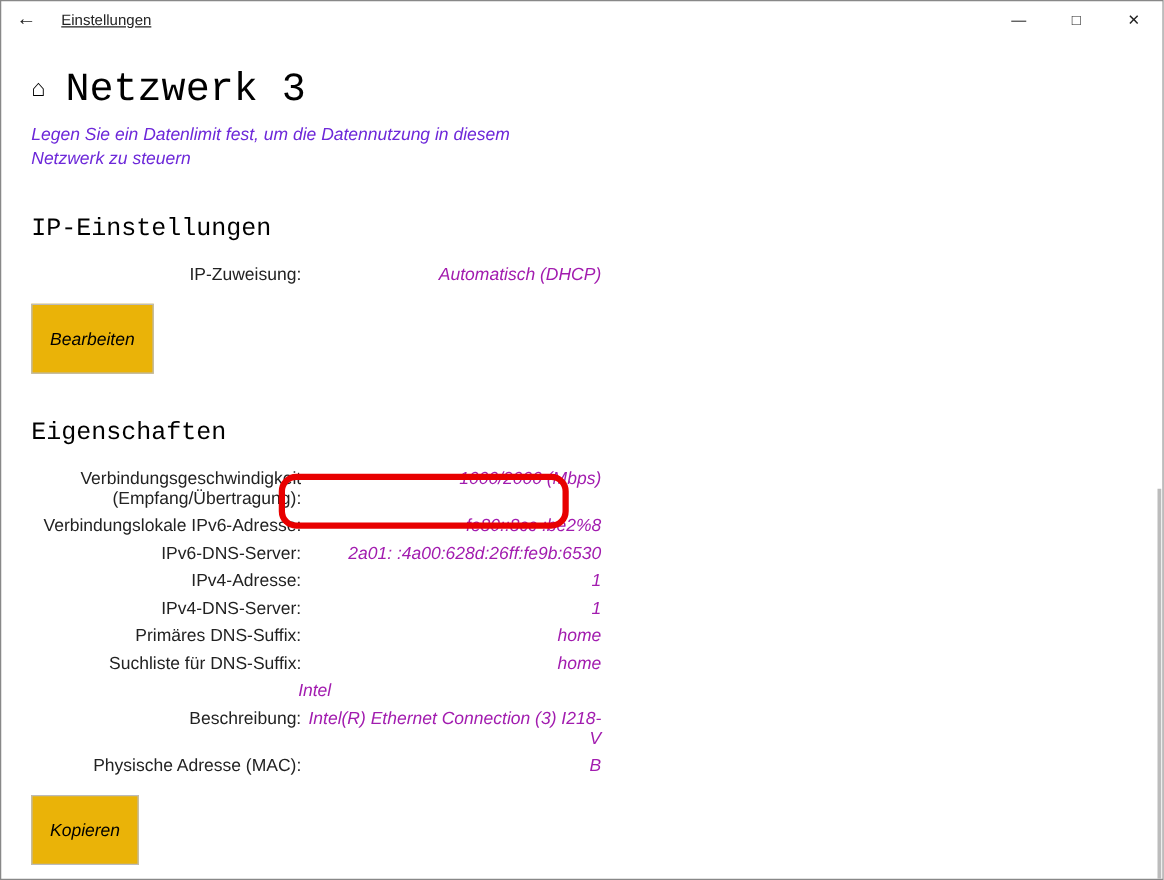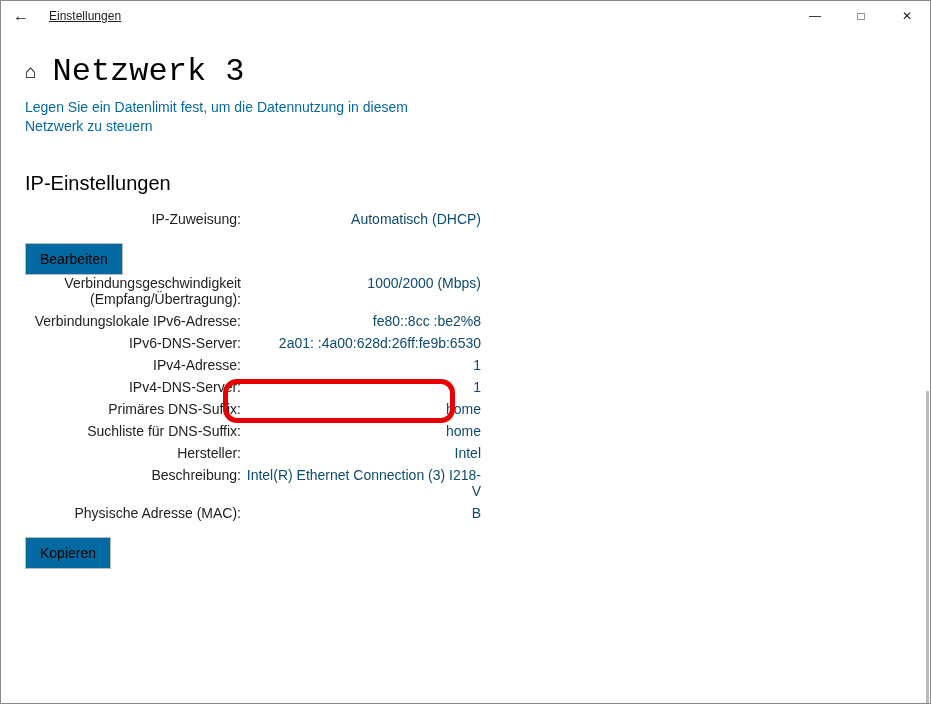--- a/index.html
+++ b/index.html
@@ -7,26 +7,26 @@
   .window { width: 931px; height: 704px; border: 1px solid #888; position: relative; }
   .titlebar { display: flex; align-items: center; height: 30px; padding-left: 12px; font-size: 12px; color: #222; }
   .titlebar .back { width: 20px; font-size: 16px; cursor: pointer; }
   .titlebar .title { margin-left: 16px; text-decoration: underline; }
   .winbtns { position: absolute; top: 0; right: 0; display: flex; }
   .winbtn { width: 46px; height: 30px; display: flex; align-items: center; justify-content: center; font-size: 12px; cursor: pointer; }
   .content { padding: 0 24px; height: calc(100% - 30px); overflow: hidden; position: relative; }
   .header-row { display: flex; align-items: center; gap: 16px; margin: 22px 0 8px 0; }
   .home-icon { font-size: 19px; line-height: 1; }
   .page-title { font-size: 32px; font-weight: 400; font-family: Liberation Mono, monospace; }
-  .link { color: #0369a1; font-size: 14px; line-height: 1.35; max-width: 420px; }
-  .section-h { font-size: 20px; font-weight: 400; margin-top: 36px; margin-bottom: 16px; }
+  .link { color: #6d28d9; font-size: 14px; line-height: 1.35; max-width: 420px; font-style: italic; }
+  .section-h { font-size: 20px; font-weight: 400; margin-top: 36px; margin-bottom: 16px; font-family: Liberation Mono, monospace; }
   .kv { display: flex; font-size: 14px; margin-bottom: 6px; text-align: right; }
   .kv .k { width: 216px; color: #222; }
-  .kv .v { width: 240px; color: #0c4a6e; position: relative; }
-  .btn { background: #0369a1; border: 1px solid #bbb; padding: 7px 14px; font-size: 14px; cursor: pointer; display: inline-block; margin-top: 10px; }
+  .kv .v { width: 240px; color: #a21caf; position: relative; font-style: italic; }
+  .btn { background: #eab308; border: 1px solid #bbb; padding: 19px 14px; font-size: 14px; cursor: pointer; display: inline-block; margin-top: 10px; font-style: italic; }
   .red-ring { position: absolute; border: 5px solid #e80000; border-radius: 14px; pointer-events: none; }
   .scrollbar { position: absolute; right: 1px; top: 360px; width: 3px; height: 340px; background: #bcbcbc; }
 </style>
 </head>
 <body>
 
 <div class="window">
   <div class="titlebar">
     <span class="back">←</span>
     <span class="title">Einstellungen</span>
@@ -45,20 +45,21 @@
 
     <div class="link">Legen Sie ein Datenlimit fest, um die Datennutzung in diesem Netzwerk zu steuern</div>
 
     <div class="section-h">IP-Einstellungen</div>
     <div class="kv">
       <div class="k">IP-Zuweisung:</div>
       <div class="v">Automatisch (DHCP)</div>
     </div>
     <div class="btn">Bearbeiten</div>
 
+    <div class="section-h">Eigenschaften</div>
 
     <div id="props-list">
         <div class="kv">
           <div class="k">Verbindungsgeschwindigkeit (Empfang/Übertragung):</div>
           <div class="v">1000/2000 (Mbps)</div>
         </div>
         <div class="kv">
           <div class="k">Verbindungslokale IPv6-Adresse:</div>
           <div class="v">fe80::8cc            :be2%8</div>
         </div>
@@ -76,21 +77,20 @@
         </div>
         <div class="kv">
           <div class="k">Primäres DNS-Suffix:</div>
           <div class="v">home</div>
         </div>
         <div class="kv">
           <div class="k">Suchliste für DNS-Suffix:</div>
           <div class="v">home</div>
         </div>
         <div class="kv">
-          <div class="k">Hersteller:</div>
           <div class="v">Intel</div>
         </div>
         <div class="kv">
           <div class="k">Beschreibung:</div>
           <div class="v">Intel(R) Ethernet Connection (3) I218-V</div>
         </div>
         <div class="kv">
           <div class="k">Physische Adresse (MAC):</div>
           <div class="v">B</div>
         </div>

